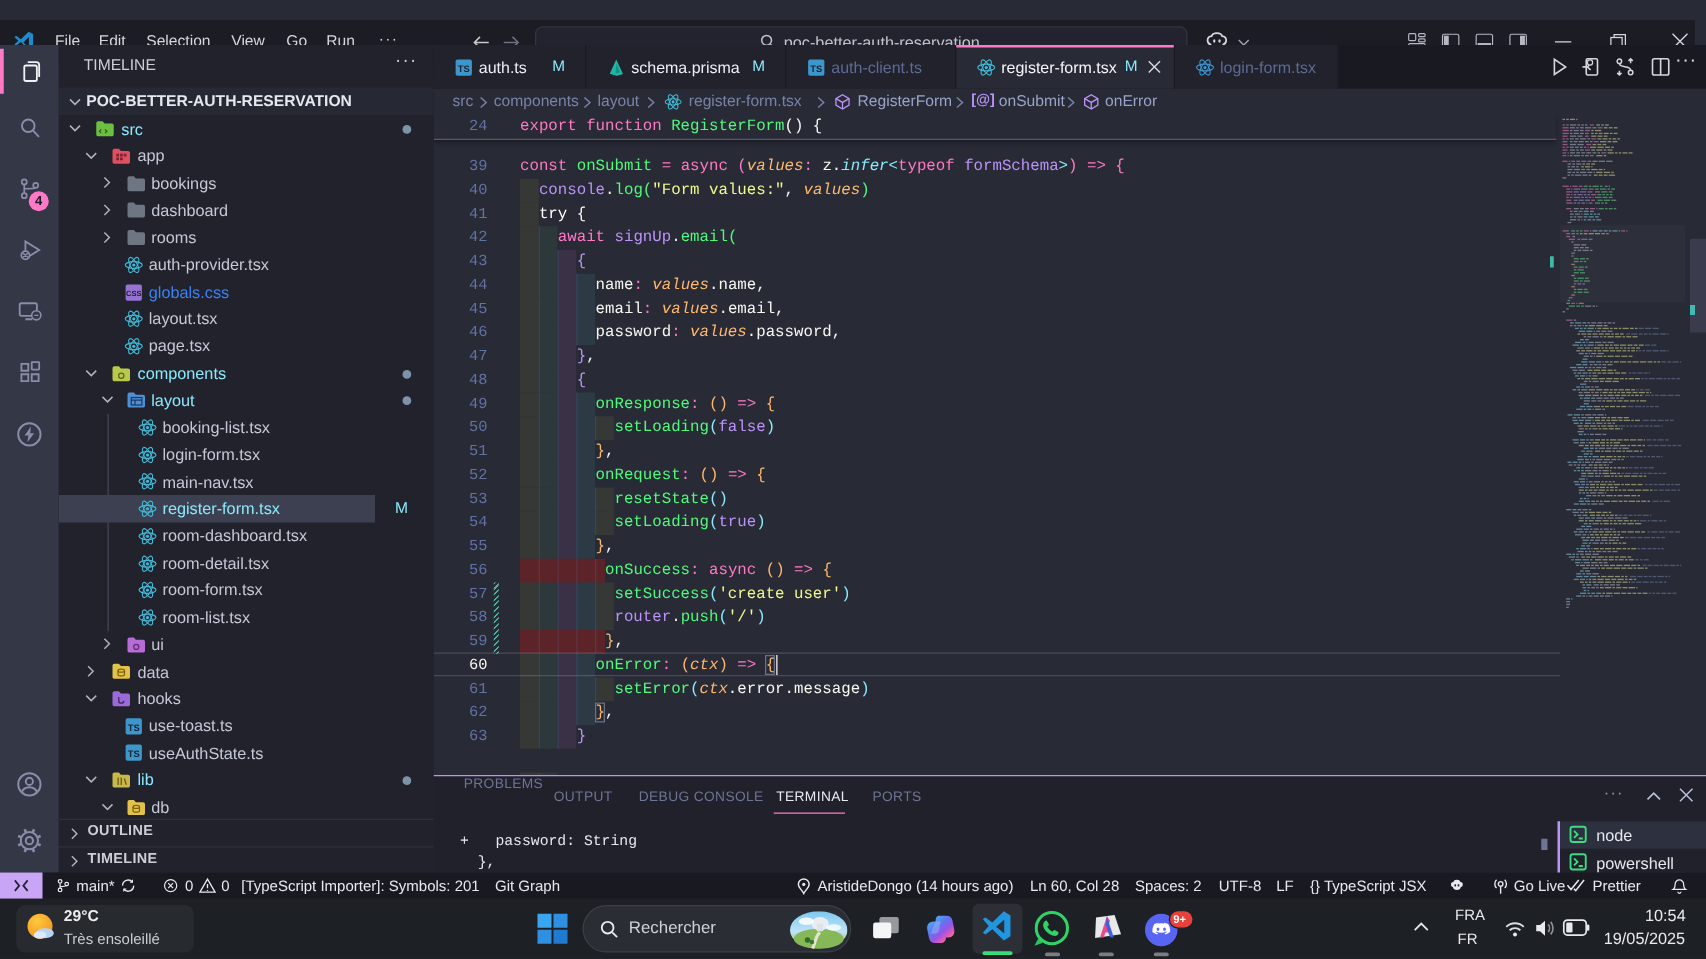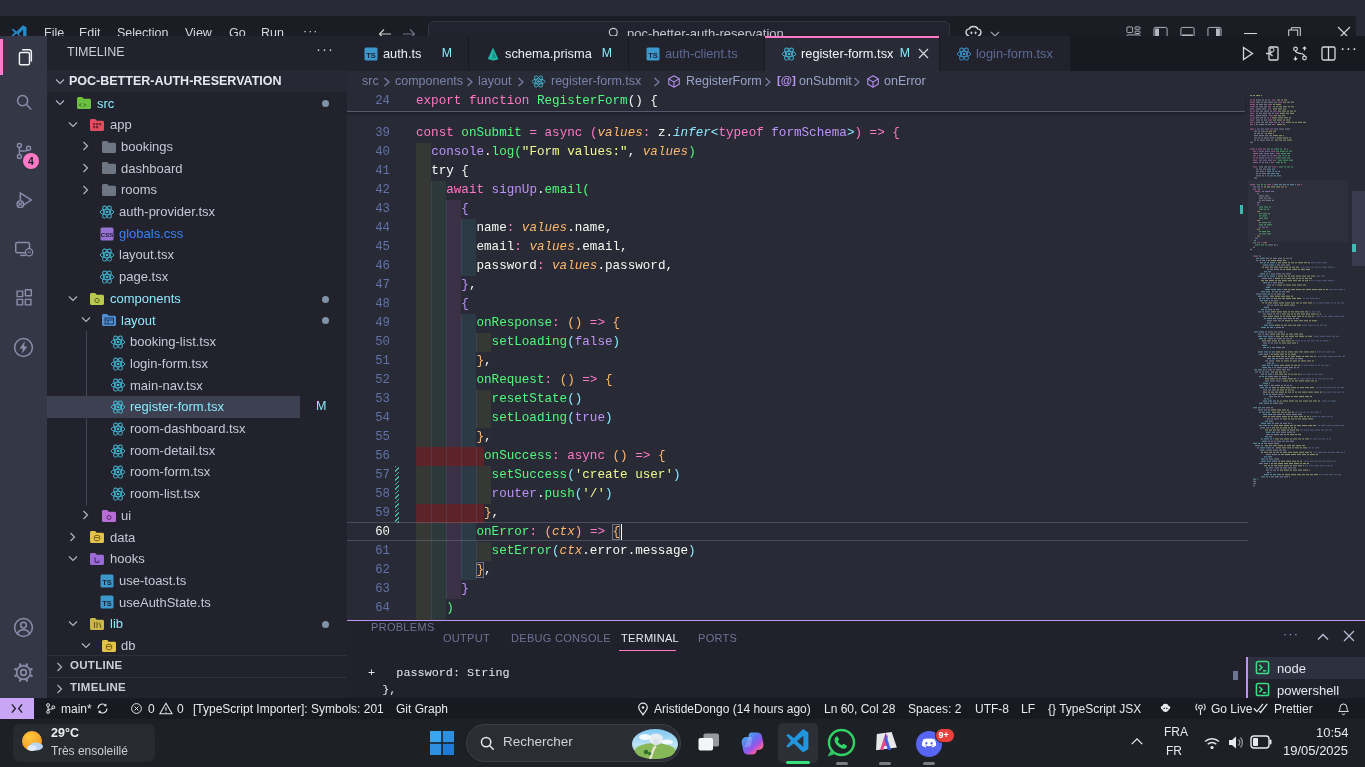--- a/index.html
+++ b/index.html
@@ -513,21 +513,20 @@
 <div class="crow" style="top:316.4px"><i class="st" style="left:69.0px;width:15.1px;background:rgba(255,255,64,.065)"></i><i class="st" style="left:84.1px;width:15.1px;background:rgba(127,255,127,.065)"></i><i class="st" style="left:99.2px;width:15.1px;background:rgba(255,127,255,.085)"></i><i class="st" style="left:114.2px;width:15.1px;background:rgba(79,236,236,.085)"></i><i class="st" style="left:129.3px;width:15.1px;background:rgba(255,255,64,.065)"></i><i class="ig" style="left:84.1px"></i><i class="ig" style="left:99.2px"></i><i class="ig" style="left:114.2px"></i><i class="ig" style="left:129.3px"></i><span class="ln">54</span><span class="ctext"><span class="ws">          </span><span style="color:#50fa7b;">setLoading</span><span style="color:#8be9fd;">(</span><span style="color:#bd93f9;">true</span><span style="color:#8be9fd;">)</span></span></div>
 <div class="crow" style="top:335.4px"><i class="st" style="left:69.0px;width:15.1px;background:rgba(255,255,64,.065)"></i><i class="st" style="left:84.1px;width:15.1px;background:rgba(127,255,127,.065)"></i><i class="st" style="left:99.2px;width:15.1px;background:rgba(255,127,255,.085)"></i><i class="st" style="left:114.2px;width:15.1px;background:rgba(79,236,236,.085)"></i><i class="ig" style="left:84.1px"></i><i class="ig" style="left:99.2px"></i><i class="ig" style="left:114.2px"></i><span class="ln">55</span><span class="ctext"><span class="ws">        </span><span style="color:#ffb86c;">}</span><span style="color:#f8f8f2;">,</span></span></div>
 <div class="crow" style="top:354.4px"><i class="st" style="left:69px;width:67.9px;background:#5c2429"></i><i class="ig" style="left:84.1px"></i><i class="ig" style="left:99.2px"></i><i class="ig" style="left:114.2px"></i><i class="ig" style="left:129.3px"></i><span class="ln">56</span><span class="ctext"><span class="ws">         </span><span style="color:#50fa7b;">onSuccess</span><span style="color:#ff79c6;">:</span><span style="color:#f8f8f2;"> </span><span style="color:#ff79c6;">async </span><span style="color:#ffb86c;">()</span><span style="color:#f8f8f2;"> </span><span style="color:#ff79c6;">=&gt;</span><span style="color:#f8f8f2;"> </span><span style="color:#ffb86c;">{</span></span></div>
 <div class="crow" style="top:373.4px"><i class="st" style="left:69.0px;width:15.1px;background:rgba(255,255,64,.065)"></i><i class="st" style="left:84.1px;width:15.1px;background:rgba(127,255,127,.065)"></i><i class="st" style="left:99.2px;width:15.1px;background:rgba(255,127,255,.085)"></i><i class="st" style="left:114.2px;width:15.1px;background:rgba(79,236,236,.085)"></i><i class="st" style="left:129.3px;width:15.1px;background:rgba(255,255,64,.065)"></i><i class="ig" style="left:84.1px"></i><i class="ig" style="left:99.2px"></i><i class="ig" style="left:114.2px"></i><i class="ig" style="left:129.3px"></i><span class="ln">57</span><span class="ctext"><span class="ws">          </span><span style="color:#50fa7b;">setSuccess</span><span style="color:#8be9fd;">(</span><span style="color:#f1fa8c;">'create user'</span><span style="color:#8be9fd;">)</span></span></div>
 <div class="crow" style="top:392.4px"><i class="st" style="left:69.0px;width:15.1px;background:rgba(255,255,64,.065)"></i><i class="st" style="left:84.1px;width:15.1px;background:rgba(127,255,127,.065)"></i><i class="st" style="left:99.2px;width:15.1px;background:rgba(255,127,255,.085)"></i><i class="st" style="left:114.2px;width:15.1px;background:rgba(79,236,236,.085)"></i><i class="st" style="left:129.3px;width:15.1px;background:rgba(255,255,64,.065)"></i><i class="ig" style="left:84.1px"></i><i class="ig" style="left:99.2px"></i><i class="ig" style="left:114.2px"></i><i class="ig" style="left:129.3px"></i><span class="ln">58</span><span class="ctext"><span class="ws">          </span><span style="color:#bd93f9;">router</span><span style="color:#f8f8f2;">.</span><span style="color:#50fa7b;">push</span><span style="color:#8be9fd;">(</span><span style="color:#f1fa8c;">'/'</span><span style="color:#8be9fd;">)</span></span></div>
 <div class="crow" style="top:411.4px"><i class="st" style="left:69px;width:67.9px;background:#5c2429"></i><i class="ig" style="left:84.1px"></i><i class="ig" style="left:99.2px"></i><i class="ig" style="left:114.2px"></i><i class="ig" style="left:129.3px"></i><span class="ln">59</span><span class="ctext"><span class="ws">         </span><span style="color:#ffb86c;">}</span><span style="color:#f8f8f2;">,</span></span></div>
 <div class="crow" style="top:430.4px"><i class="st" style="left:69.0px;width:15.1px;background:rgba(255,255,64,.065)"></i><i class="st" style="left:84.1px;width:15.1px;background:rgba(127,255,127,.065)"></i><i class="st" style="left:99.2px;width:15.1px;background:rgba(255,127,255,.085)"></i><i class="st" style="left:114.2px;width:15.1px;background:rgba(79,236,236,.085)"></i><i class="ig" style="left:84.1px"></i><i class="ig" style="left:99.2px"></i><i class="ig" style="left:114.2px"></i><span class="ln" style="color:#f8f8f2">60</span><span class="ctext"><span class="ws">        </span><span style="color:#50fa7b;">onError</span><span style="color:#ff79c6;">:</span><span style="color:#f8f8f2;"> </span><span style="color:#ffb86c;">(</span><span style="color:#ffb86c;font-style:italic;">ctx</span><span style="color:#ffb86c;">)</span><span style="color:#f8f8f2;"> </span><span style="color:#ff79c6;">=&gt;</span><span style="color:#f8f8f2;"> </span><span style="color:#ffb86c;">{</span></span></div>
 <div class="crow" style="top:449.4px"><i class="st" style="left:69.0px;width:15.1px;background:rgba(255,255,64,.065)"></i><i class="st" style="left:84.1px;width:15.1px;background:rgba(127,255,127,.065)"></i><i class="st" style="left:99.2px;width:15.1px;background:rgba(255,127,255,.085)"></i><i class="st" style="left:114.2px;width:15.1px;background:rgba(79,236,236,.085)"></i><i class="st" style="left:129.3px;width:15.1px;background:rgba(255,255,64,.065)"></i><i class="ig" style="left:84.1px"></i><i class="ig" style="left:99.2px"></i><i class="ig" style="left:114.2px"></i><i class="ig" style="left:129.3px"></i><span class="ln">61</span><span class="ctext"><span class="ws">          </span><span style="color:#50fa7b;">setError</span><span style="color:#8be9fd;">(</span><span style="color:#ffb86c;font-style:italic;">ctx</span><span style="color:#f8f8f2;">.error.message</span><span style="color:#8be9fd;">)</span></span></div>
 <div class="crow" style="top:468.4px"><i class="st" style="left:69.0px;width:15.1px;background:rgba(255,255,64,.065)"></i><i class="st" style="left:84.1px;width:15.1px;background:rgba(127,255,127,.065)"></i><i class="st" style="left:99.2px;width:15.1px;background:rgba(255,127,255,.085)"></i><i class="st" style="left:114.2px;width:15.1px;background:rgba(79,236,236,.085)"></i><i class="ig" style="left:84.1px"></i><i class="ig" style="left:99.2px"></i><i class="ig" style="left:114.2px"></i><span class="ln">62</span><span class="ctext"><span class="ws">        </span><span style="color:#ffb86c;">}</span><span style="color:#f8f8f2;">,</span></span></div>
 <div class="crow" style="top:487.4px"><i class="st" style="left:69.0px;width:15.1px;background:rgba(255,255,64,.065)"></i><i class="st" style="left:84.1px;width:15.1px;background:rgba(127,255,127,.065)"></i><i class="st" style="left:99.2px;width:15.1px;background:rgba(255,127,255,.085)"></i><i class="ig" style="left:84.1px"></i><i class="ig" style="left:99.2px"></i><span class="ln">63</span><span class="ctext"><span class="ws">      </span><span style="color:#bd93f9;">}</span></span></div>
-<div class="crow" style="top:506.4px"><i class="st" style="left:69.0px;width:15.1px;background:rgba(255,255,64,.065)"></i><i class="st" style="left:84.1px;width:15.1px;background:rgba(127,255,127,.065)"></i><i class="ig" style="left:84.1px"></i><span class="ln">64</span><span class="ctext"><span class="ws">    </span><span style="color:#50fa7b;">)</span></span></div>
 <div class="crow" style="top:525.4px"><i class="st" style="left:69.0px;width:15.1px;background:rgba(255,255,64,.065)"></i><i class="st" style="left:84.1px;width:15.1px;background:rgba(127,255,127,.065)"></i><i class="ig" style="left:84.1px"></i><span class="ln">65</span><span class="ctext"><span class="ws">    </span><span style="color:#f8f8f2;">.</span><span style="color:#50fa7b;">catch</span><span style="color:#bd93f9;">(</span></span></div>
 <div style="position:absolute;left:48px;top:373.4px;width:3.5px;height:57px;background:repeating-linear-gradient(135deg,rgba(80,210,185,.8) 0 1.2px,rgba(0,0,0,0) 1.2px 3.2px)"></div>
 <div style="position:absolute;left:0;top:429.9px;width:901px;height:19px;border-top:1px solid rgba(191,197,221,.22);border-bottom:1px solid rgba(191,197,221,.22)"></div>
 <div style="position:absolute;left:265.0px;top:431.4px;width:8px;height:16px;border:1px solid rgba(160,170,200,.55)"></div>
 <div style="position:absolute;left:129.3px;top:469.4px;width:8px;height:16px;border:1px solid rgba(160,170,200,.55)"></div>
 <div style="position:absolute;left:273.6px;top:431.9px;width:1.5px;height:16px;background:#f8f8f2"></div>
     <div class="abs" style="left:0;top:0;width:898px;height:19.4px;background:#282a36;border-bottom:1px solid rgba(130,136,165,.5);box-shadow:0 2px 3px rgba(10,10,16,.4)">
       <span class="ln" style="position:absolute;left:0;width:43px;text-align:right;color:#6272a4;font-family:'Liberation Mono',monospace;font-size:12.3px;line-height:19px">24</span>
       <span style="position:absolute;left:69px;font-family:'Liberation Mono',monospace;font-size:12.6px;line-height:19px;white-space:pre"><span style="color:#ff79c6">export function </span><span style="color:#50fa7b">RegisterForm</span><span style="color:#f8f8f2">() {</span></span>
     </div>

